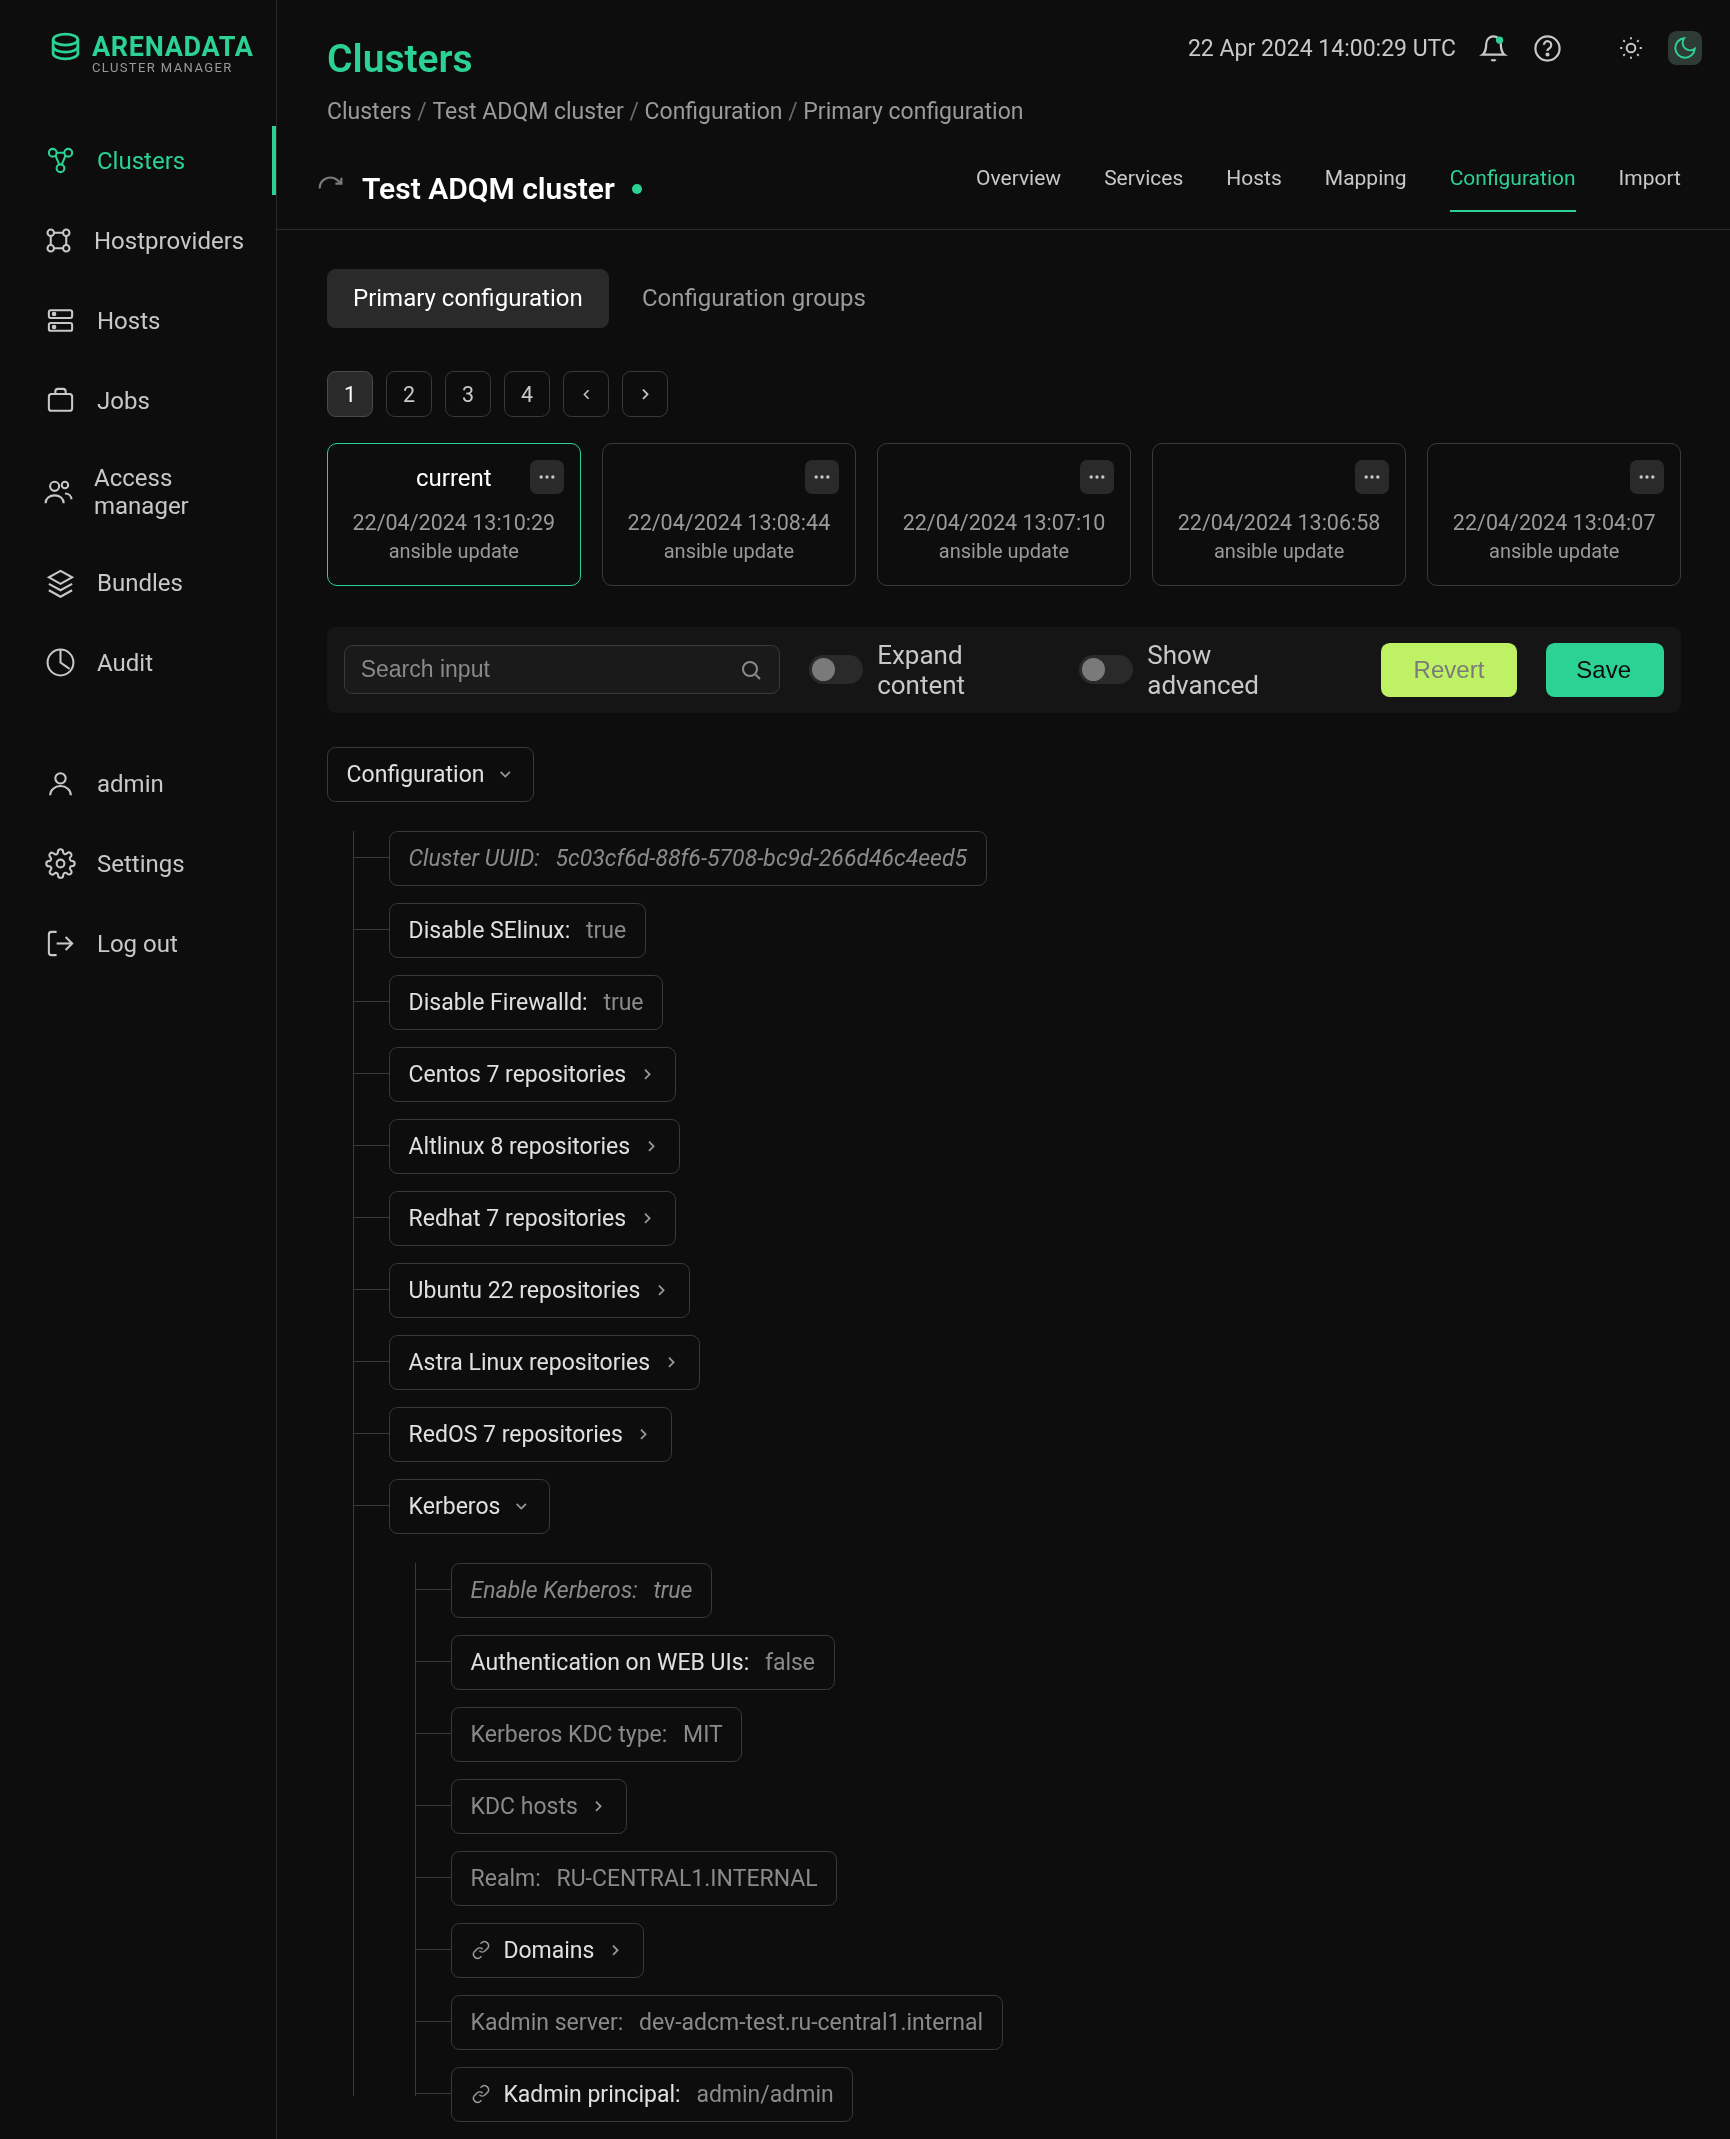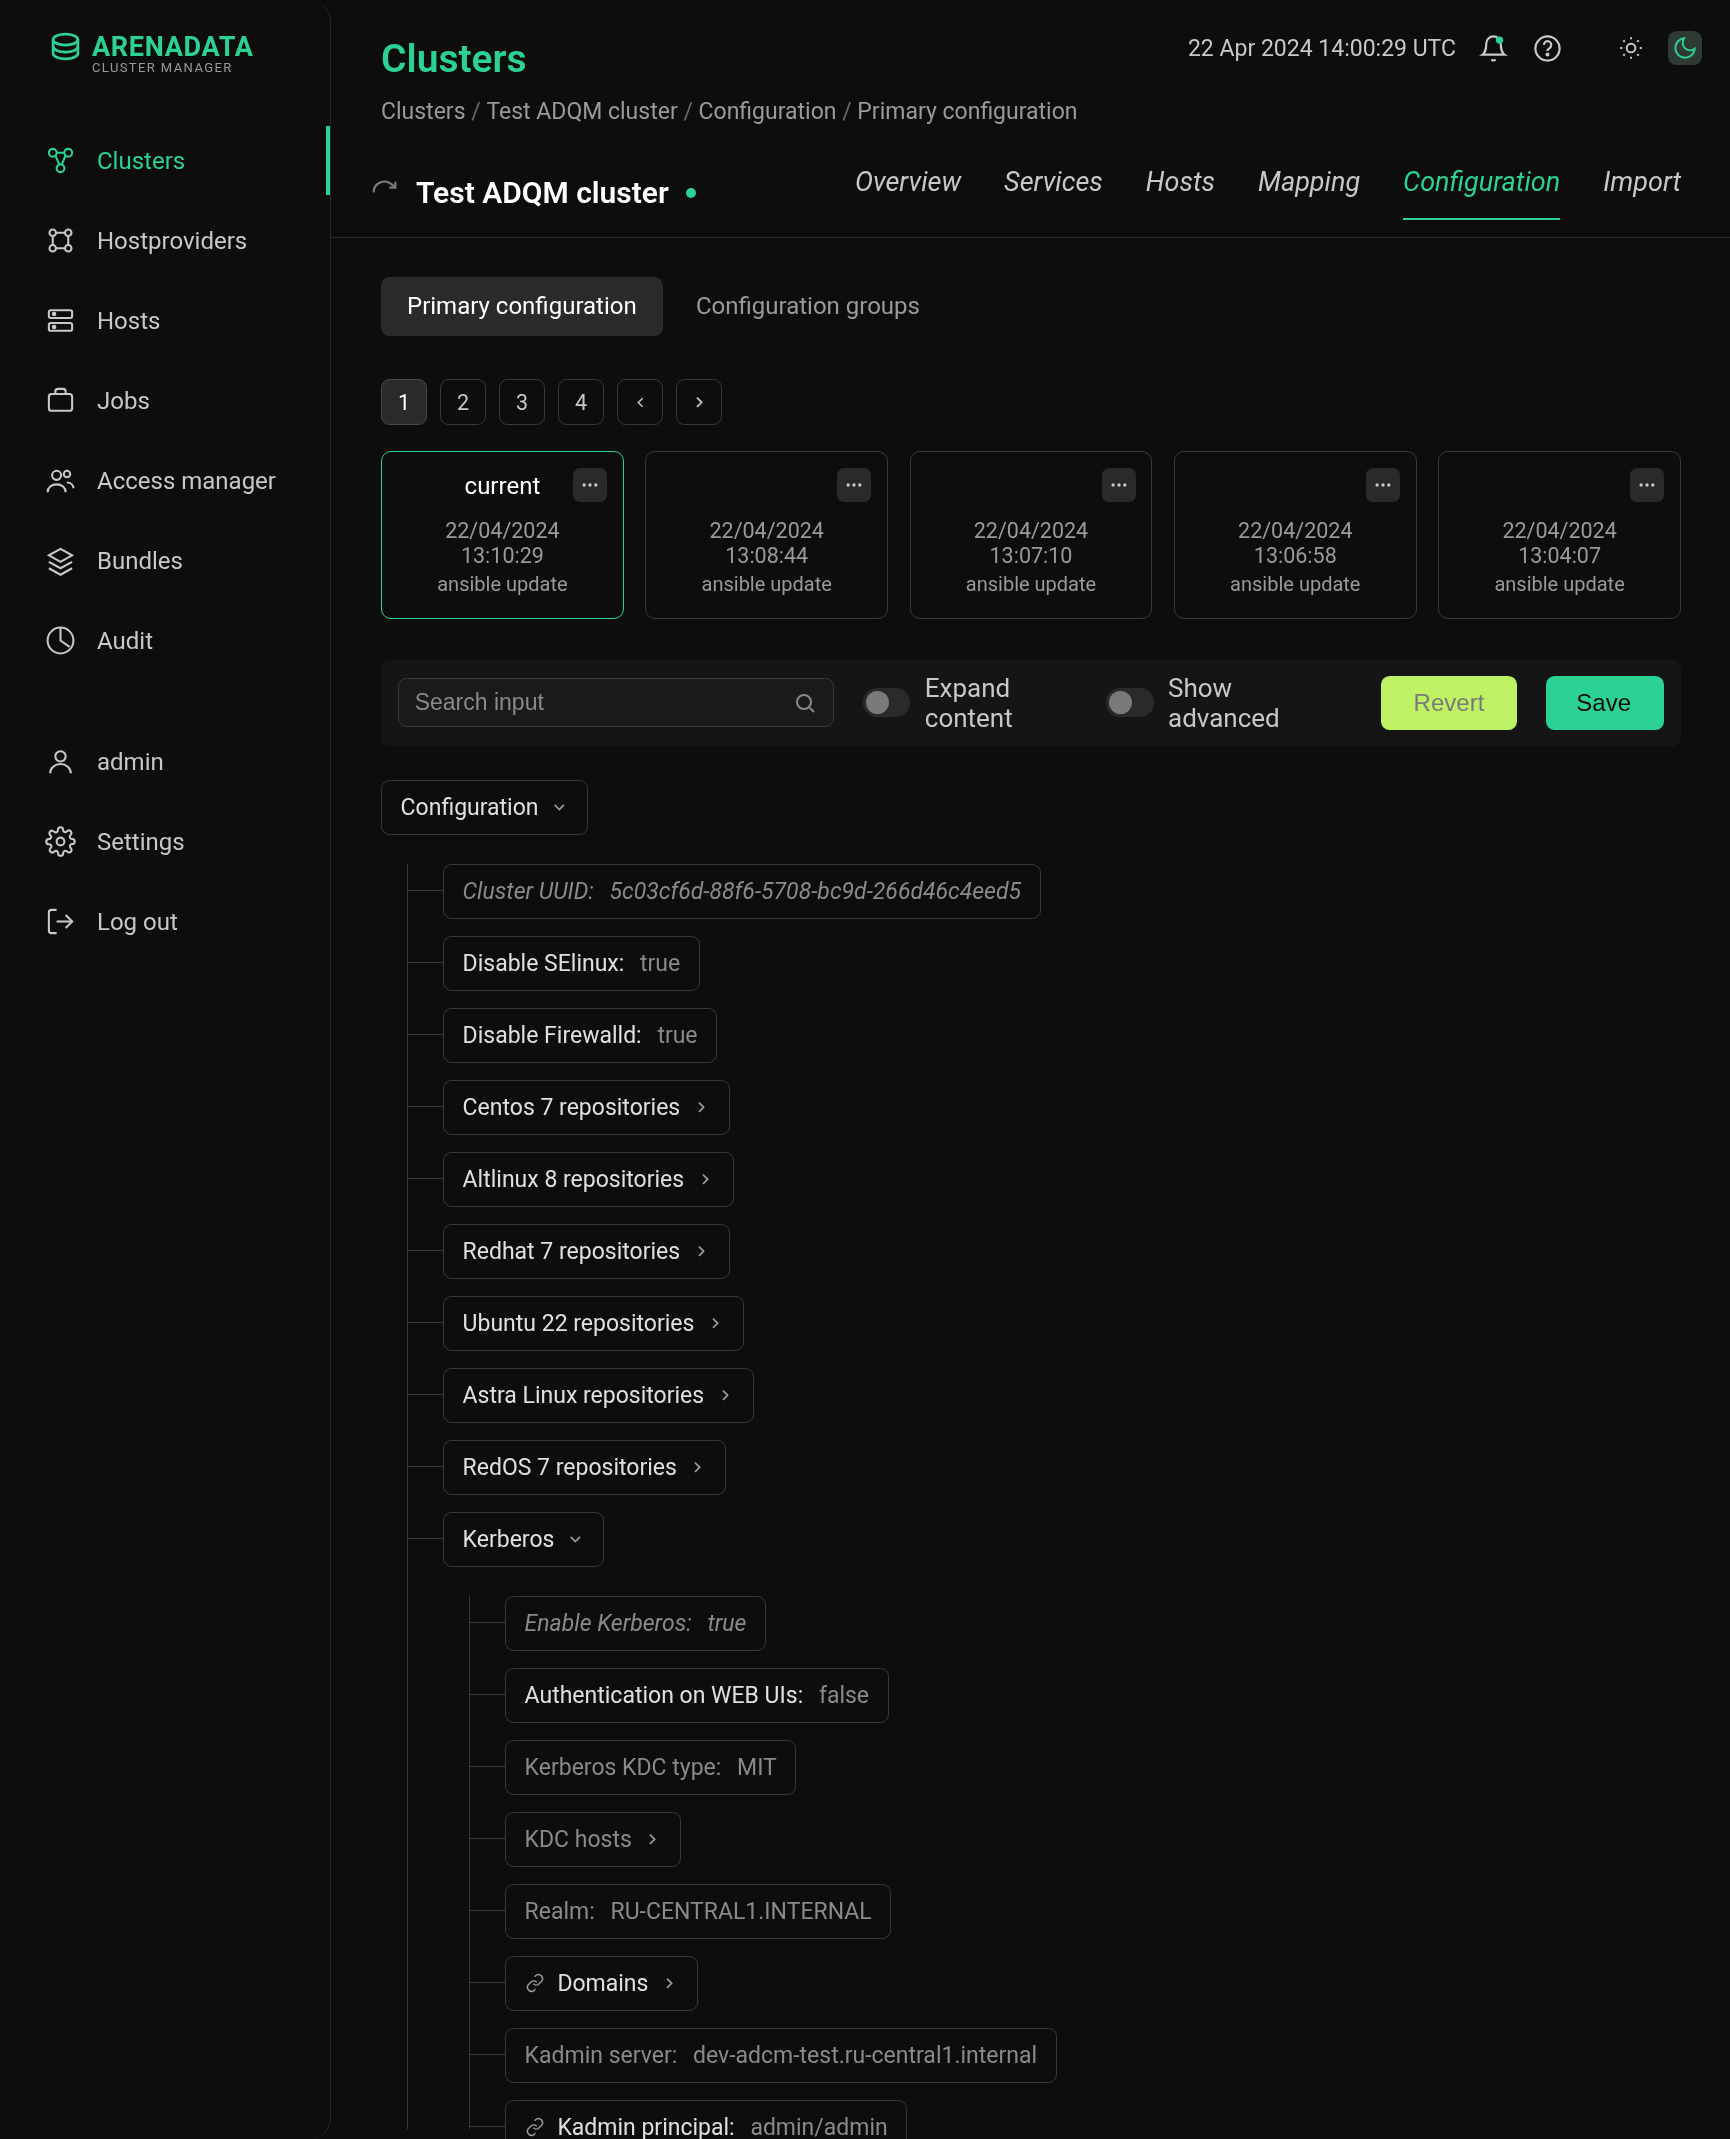--- a/index.html
+++ b/index.html
@@ -9,27 +9,26 @@
   color: #c8c8c8;
   font-size: 23.6px;
   width: 1731px;
   height: 2140px;
   overflow: hidden;
 }
 .app { display: flex; height: 100%; }
 
 
 .sidebar {
-  width: 331px;
+  width: 277px;
   background: #0d0d0d;
   border-right: 0.7px solid #2a2a2a;
   display: flex;
   flex-direction: column;
   padding-top: 20px;
-  border-radius: 22px;
 }
 .logo { padding: 10.7px 36px 46px 49px; }
 .logo-text { display: flex; align-items: center; gap: 10px; }
 .logo-stack svg { display: block; }
 .logo-main { color: #2bd293; font-weight: 700; font-size: 27px; letter-spacing: 0.7px; }
 .logo-sub { color: #9a9a9a; font-size: 13px; letter-spacing: 1.4px; margin-left: 43px; margin-top: -2.9px; }
 
 .nav-group { display: flex; flex-direction: column; }
 .nav-item {
   display: flex; align-items: center; gap: 20px;
@@ -66,21 +65,21 @@
   margin-top: 41px; padding: 0 50px 17px 39px;
   display: flex; align-items: center; justify-content: space-between;
   border-bottom: 0.7px solid #2a2a2a;
 }
 .cluster-left { display: flex; align-items: center; gap: 17px; }
 .cluster-name { color: #fff; font-size: 30px; font-weight: 600; }
 .cluster-dot { width: 10px; height: 10px; border-radius: 50%; background: #2bd293; }
 .cluster-refresh { color: #7a7a7a; }
 
 .cluster-tabs { display: flex; gap: 43px; }
-.cluster-tab { color: #c8c8c8; font-size: 27px; padding-bottom: 20px; cursor:pointer;font-style:italic; }
+.cluster-tab { color: #c8c8c8; font-size: 21px; padding-bottom: 20px; cursor:pointer; }
 .cluster-tab.active { color: #2bd293; border-bottom: 2.9px solid #2bd293; }
 
 
 .content { padding: 39px 50px 29px 50px; display:flex; flex-direction:column; }
 
 .subtabs { display: flex; gap: 0; }
 .subtab { padding: 15.7px 26px; border-radius: 8.6px; font-size: 24px; cursor:pointer; }
 .subtab.active { background: #2a2a2a; color: #fff; }
 .subtab:not(.active) { color: #9a9a9a; margin-left: 7.2px; }
 

